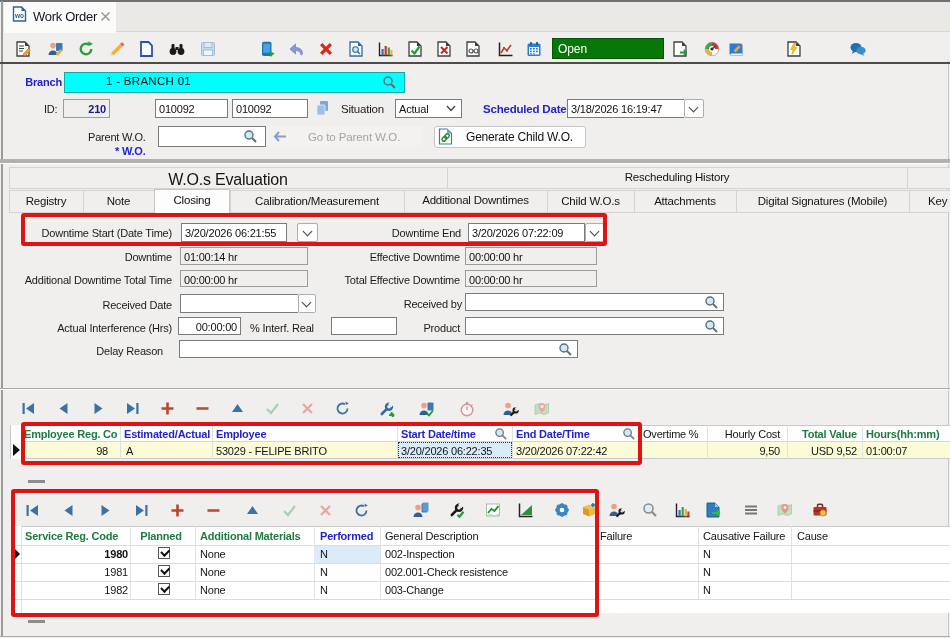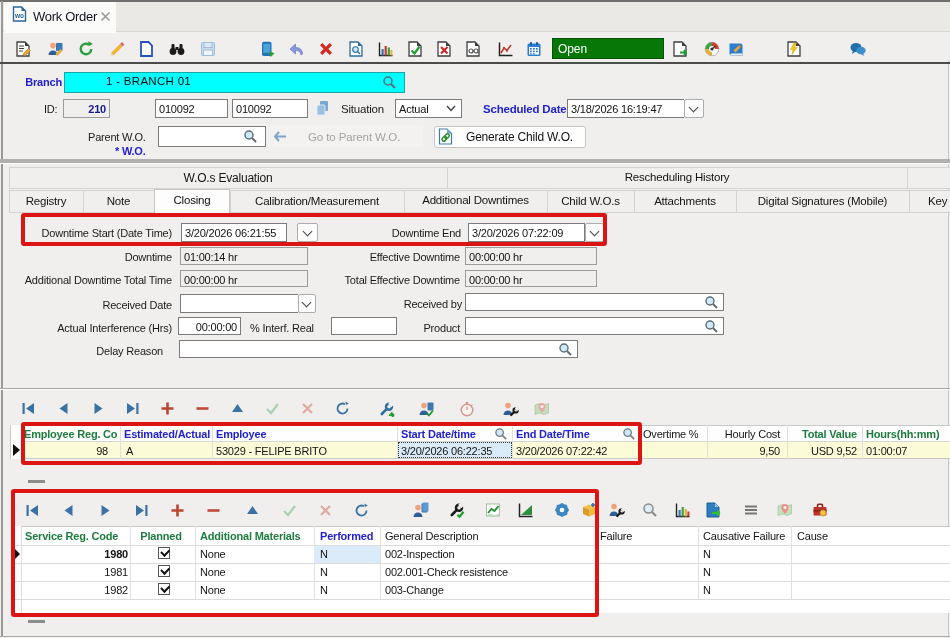--- a/index.html
+++ b/index.html
@@ -252,21 +252,21 @@
     </g>
 </svg>
 <div class="abs" style="left:466px;top:130px;font-size:12px;color:#111;letter-spacing:-0.2px;">Generate Child W.O.</div>
 
 <div class="abs" style="left:0;top:159px;width:950px;height:3.5px;background:#b2b0ae;"></div>
 <div class="abs" style="left:0;top:162.5px;width:950px;height:1px;background:#fdfdfd;"></div>
 
 <div class="abs" style="left:9px;top:167px;width:941px;height:22px;background:#f0efed;border:1px solid #d5d3d0;border-right:none;"></div>
 <div class="abs" style="left:447px;top:167px;width:1px;height:22px;background:#d5d3d0;"></div>
 <div class="abs" style="left:907px;top:167px;width:1px;height:22px;background:#d5d3d0;"></div>
-<div class="abs" style="left:9px;top:171px;width:438px;text-align:center;font-size:12px;color:#141414;letter-spacing:-0.2px;">W.O.s Evaluation</div>
+<div class="abs" style="left:9px;top:171px;width:438px;text-align:center;font-size:16px;color:#141414;letter-spacing:-0.2px;">W.O.s Evaluation</div>
 <div class="abs" style="left:447px;top:171px;width:460px;text-align:center;font-size:11.5px;color:#141414;letter-spacing:-0.2px;">Rescheduling History</div>
 
 <div class="abs" style="left:9px;top:190px;width:941px;height:23px;background:#f0efed;border:1px solid #d5d3d0;border-right:none;"></div>
 <div class="abs" style="left:83px;top:191px;width:1px;height:21px;background:#d5d3d0;"></div>
 <div class="abs" style="left:154px;top:191px;width:1px;height:21px;background:#d5d3d0;"></div>
 <div class="abs" style="left:230px;top:191px;width:1px;height:21px;background:#d5d3d0;"></div>
 <div class="abs" style="left:404px;top:191px;width:1px;height:21px;background:#d5d3d0;"></div>
 <div class="abs" style="left:547px;top:191px;width:1px;height:21px;background:#d5d3d0;"></div>
 <div class="abs" style="left:634px;top:191px;width:1px;height:21px;background:#d5d3d0;"></div>
 <div class="abs" style="left:736px;top:191px;width:1px;height:21px;background:#d5d3d0;"></div>

